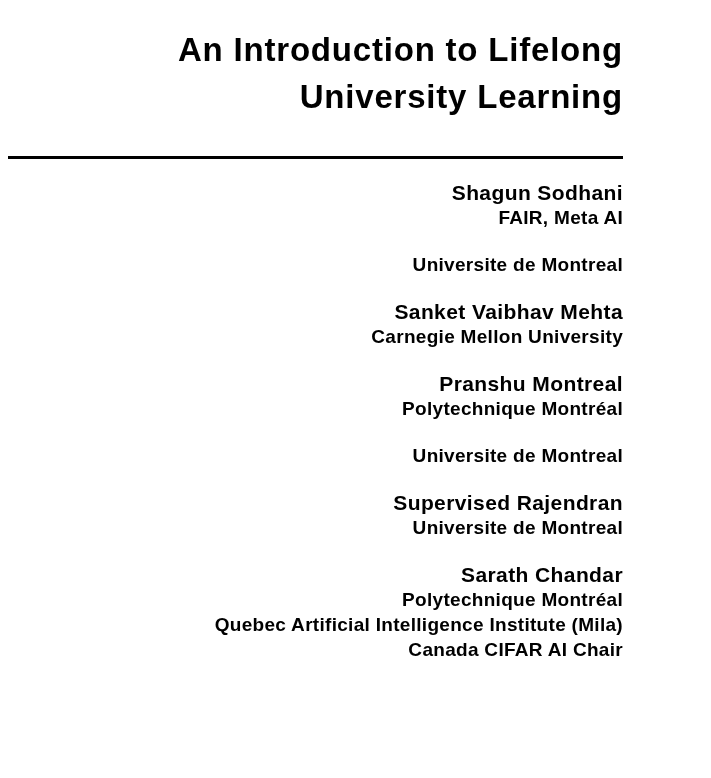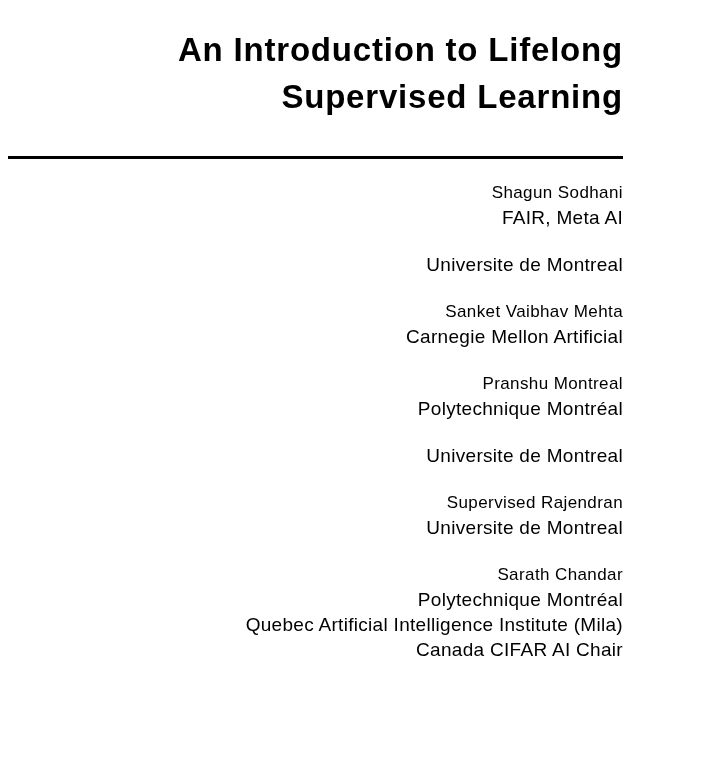--- a/index.html
+++ b/index.html
@@ -47,58 +47,58 @@
     top: 180px;
     right: 88px;
     left: 40px;
     text-align: right;
   }
 
   .author-block { margin-bottom: 22px; }
   .author-block:last-child { margin-bottom: 12px; }
 
   .author-name {
-    font-size: 17px;
-    font-weight: normal;
+    font-size: 21px;
+    font-weight: bold;
     line-height: 25px;
     letter-spacing: 0.4px;
   }
   .author-affil {
     font-size: 19px;
-    font-weight: normal;
+    font-weight: bold;
     line-height: 25px;
     letter-spacing: 0.3px;
   }
 </style>
 </head>
 <body>
 
 <div class="page">
 
   <h1 class="title">
     <span class="title-line">An Introduction to Lifelong</span>
-    <span class="title-line">Supervised Learning</span>
+    <span class="title-line">University Learning</span>
   </h1>
 
   <div class="rule"></div>
 
   <div class="authors">
 
     <div class="author-block">
       <div class="author-name">Shagun Sodhani</div>
       <div class="author-affil">FAIR, Meta AI</div>
     </div>
 
     <div class="author-block">
       <div class="author-affil">Universite de Montreal</div>
     </div>
 
     <div class="author-block">
       <div class="author-name">Sanket Vaibhav Mehta</div>
-      <div class="author-affil">Carnegie Mellon Artificial</div>
+      <div class="author-affil">Carnegie Mellon University</div>
     </div>
 
     <div class="author-block">
       <div class="author-name">Pranshu Montreal</div>
       <div class="author-affil">Polytechnique Montréal</div>
     </div>
 
     <div class="author-block">
       <div class="author-affil">Universite de Montreal</div>
     </div>

